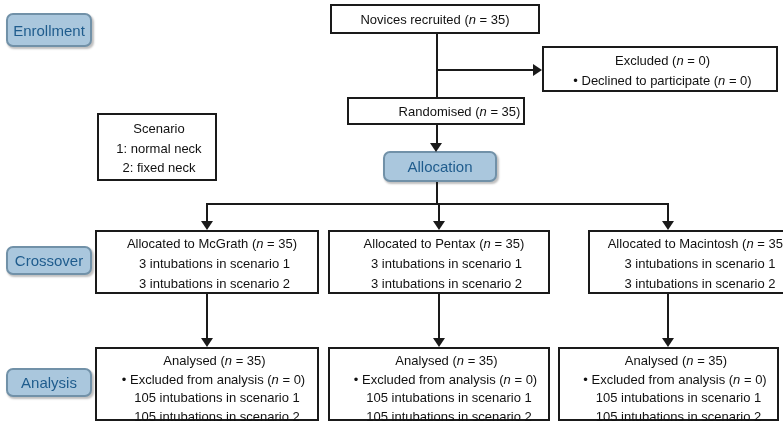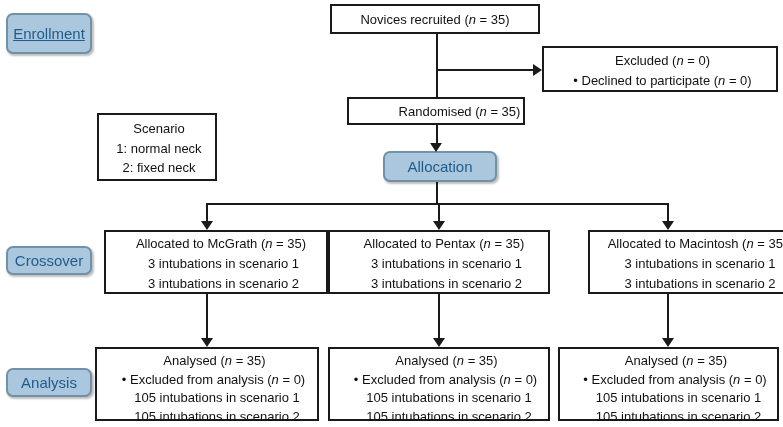--- a/index.html
+++ b/index.html
@@ -8,37 +8,37 @@
     font-family:"Liberation Sans", sans-serif; color:#111111; overflow:hidden;
   }
   
   .stage {
     position:absolute; box-sizing:border-box;
     background:#aac7dd; border:2px solid #7191a8; border-radius:7px;
     color:#1f5c8d; font-size:15px;
     display:flex; align-items:center; justify-content:center;
     box-shadow:1.5px 2px 2px rgba(0,0,0,0.25);
   }
-  #stage-enrollment { left:6px;  top:13px;  width:86px;  height:41px;text-decoration:underline; }
+  #stage-enrollment { left:6px;  top:13px;  width:86px;  height:34px; }
   #stage-crossover  { left:6px;  top:246px; width:86px;  height:29px; }
   #stage-analysis   { left:6px;  top:368px; width:86px;  height:29px; }
   #stage-allocation { left:383px; top:151px; width:114px; height:31px; }
 
   
   .wbox {
     position:absolute; box-sizing:border-box;
     background:#ffffff; border:2px solid #1a1a1a; font-size:13px; color:#111111;text-align:center;
   }
   .center { display:flex; align-items:center; justify-content:center; }
   #box-novices    { left:330px; top:4px;   width:210px; height:30px; }
   #box-excluded   { left:542px; top:46px;  width:236px; height:46px; padding:3px 6px 0 11px; line-height:19.5px; }
   #box-randomised { left:347px; top:97px;  width:178px; height:28px;padding-left:47px; }
   #box-scenario   { left:97px;  top:113px; width:120px; height:68px; padding:4px 6px 0 10px; line-height:19.5px; }
 
-  #box-allocated-0 { left:104px;  width:224px; }
+  #box-allocated-0 { left:95px;  width:224px; }
   #box-allocated-1 { left:328px; width:222px; }
   #box-allocated-2 { left:588px; width:209px; }
   .allocated { top:230px; height:64px; padding:2px 4px 0 14px; line-height:20px; }
   .allocated .sub { margin-left:5px; }
 
   #box-analysed-0 { left:95px;  width:224px; }
   #box-analysed-1 { left:328px; width:222px; }
   #box-analysed-2 { left:558px; width:221px; }
   .analysed { top:347px; height:74px; padding:3px 3px 0 16px; line-height:18.5px; }
   .analysed .ttl { margin-left:2px; }

